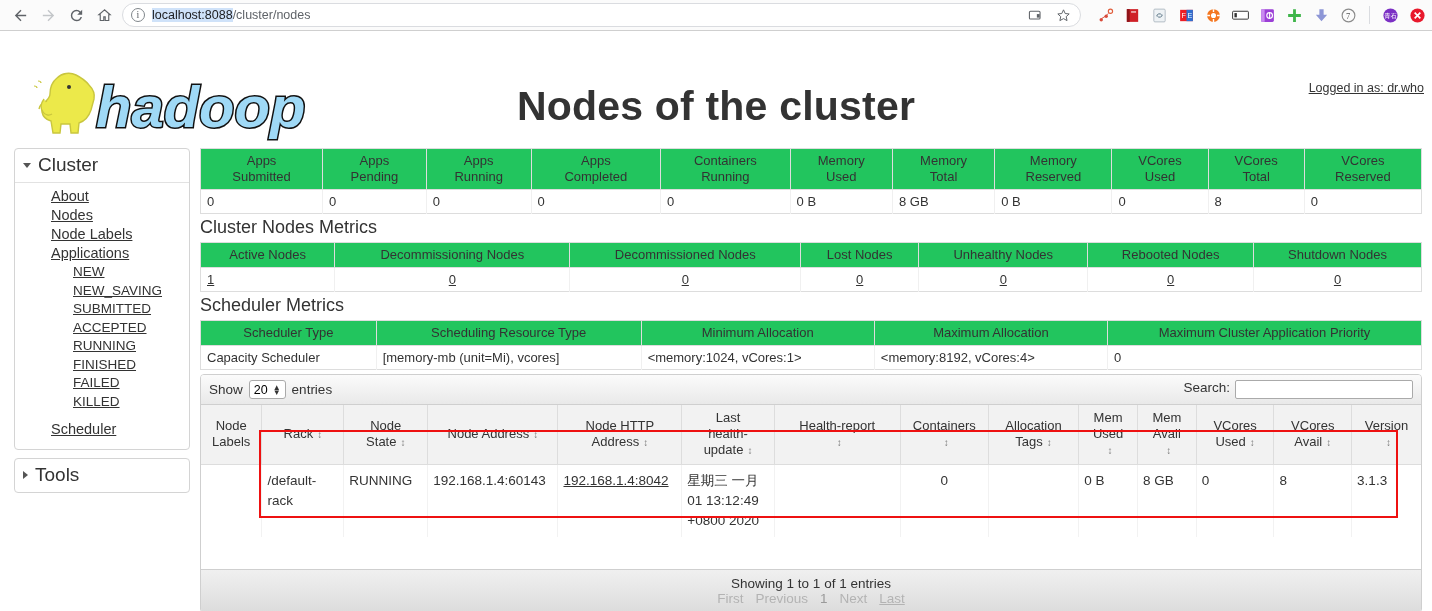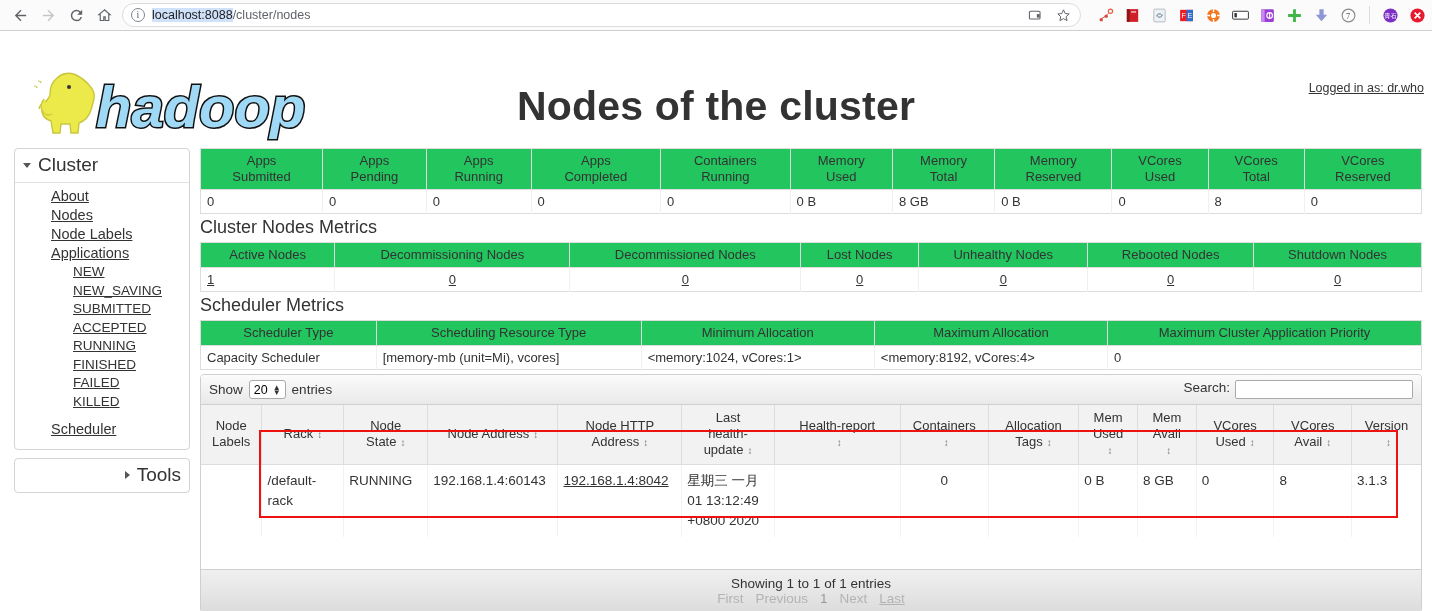--- a/index.html
+++ b/index.html
@@ -62,21 +62,21 @@
   .sidebar { width:176px; flex:0 0 176px; }
   .panel {
     border:1px solid #d4d4d4; border-radius:4px; background:#fff;
     margin-bottom:8px;
   }
   .panel-head {
     font-size:19px; color:#333; padding:5px 8px 6px 8px;
     display:flex; align-items:center; gap:7px;
     border-bottom:1px solid #e2e2e2;
   }
-  .panel.collapsed .panel-head { border-bottom:none;justify-content:flex-end; }
+  .panel.collapsed .panel-head { border-bottom:none; }
   .caret-down { width:0;height:0;border-left:4.5px solid transparent;border-right:4.5px solid transparent;border-top:5px solid #555; }
   .caret-right { width:0;height:0;border-top:4.5px solid transparent;border-bottom:4.5px solid transparent;border-left:5px solid #555; }
   .navlist { padding:4px 0 10px 0; }
   .navlist a {
     display:block; color:#333; text-decoration:underline;
     font-size:14.5px; line-height:19px; padding-left:36px;
   }
   .navlist a.sub { padding-left:58px; font-size:13.5px; line-height:18.5px; }
   .navlist .spacer { height:9px; }
 

